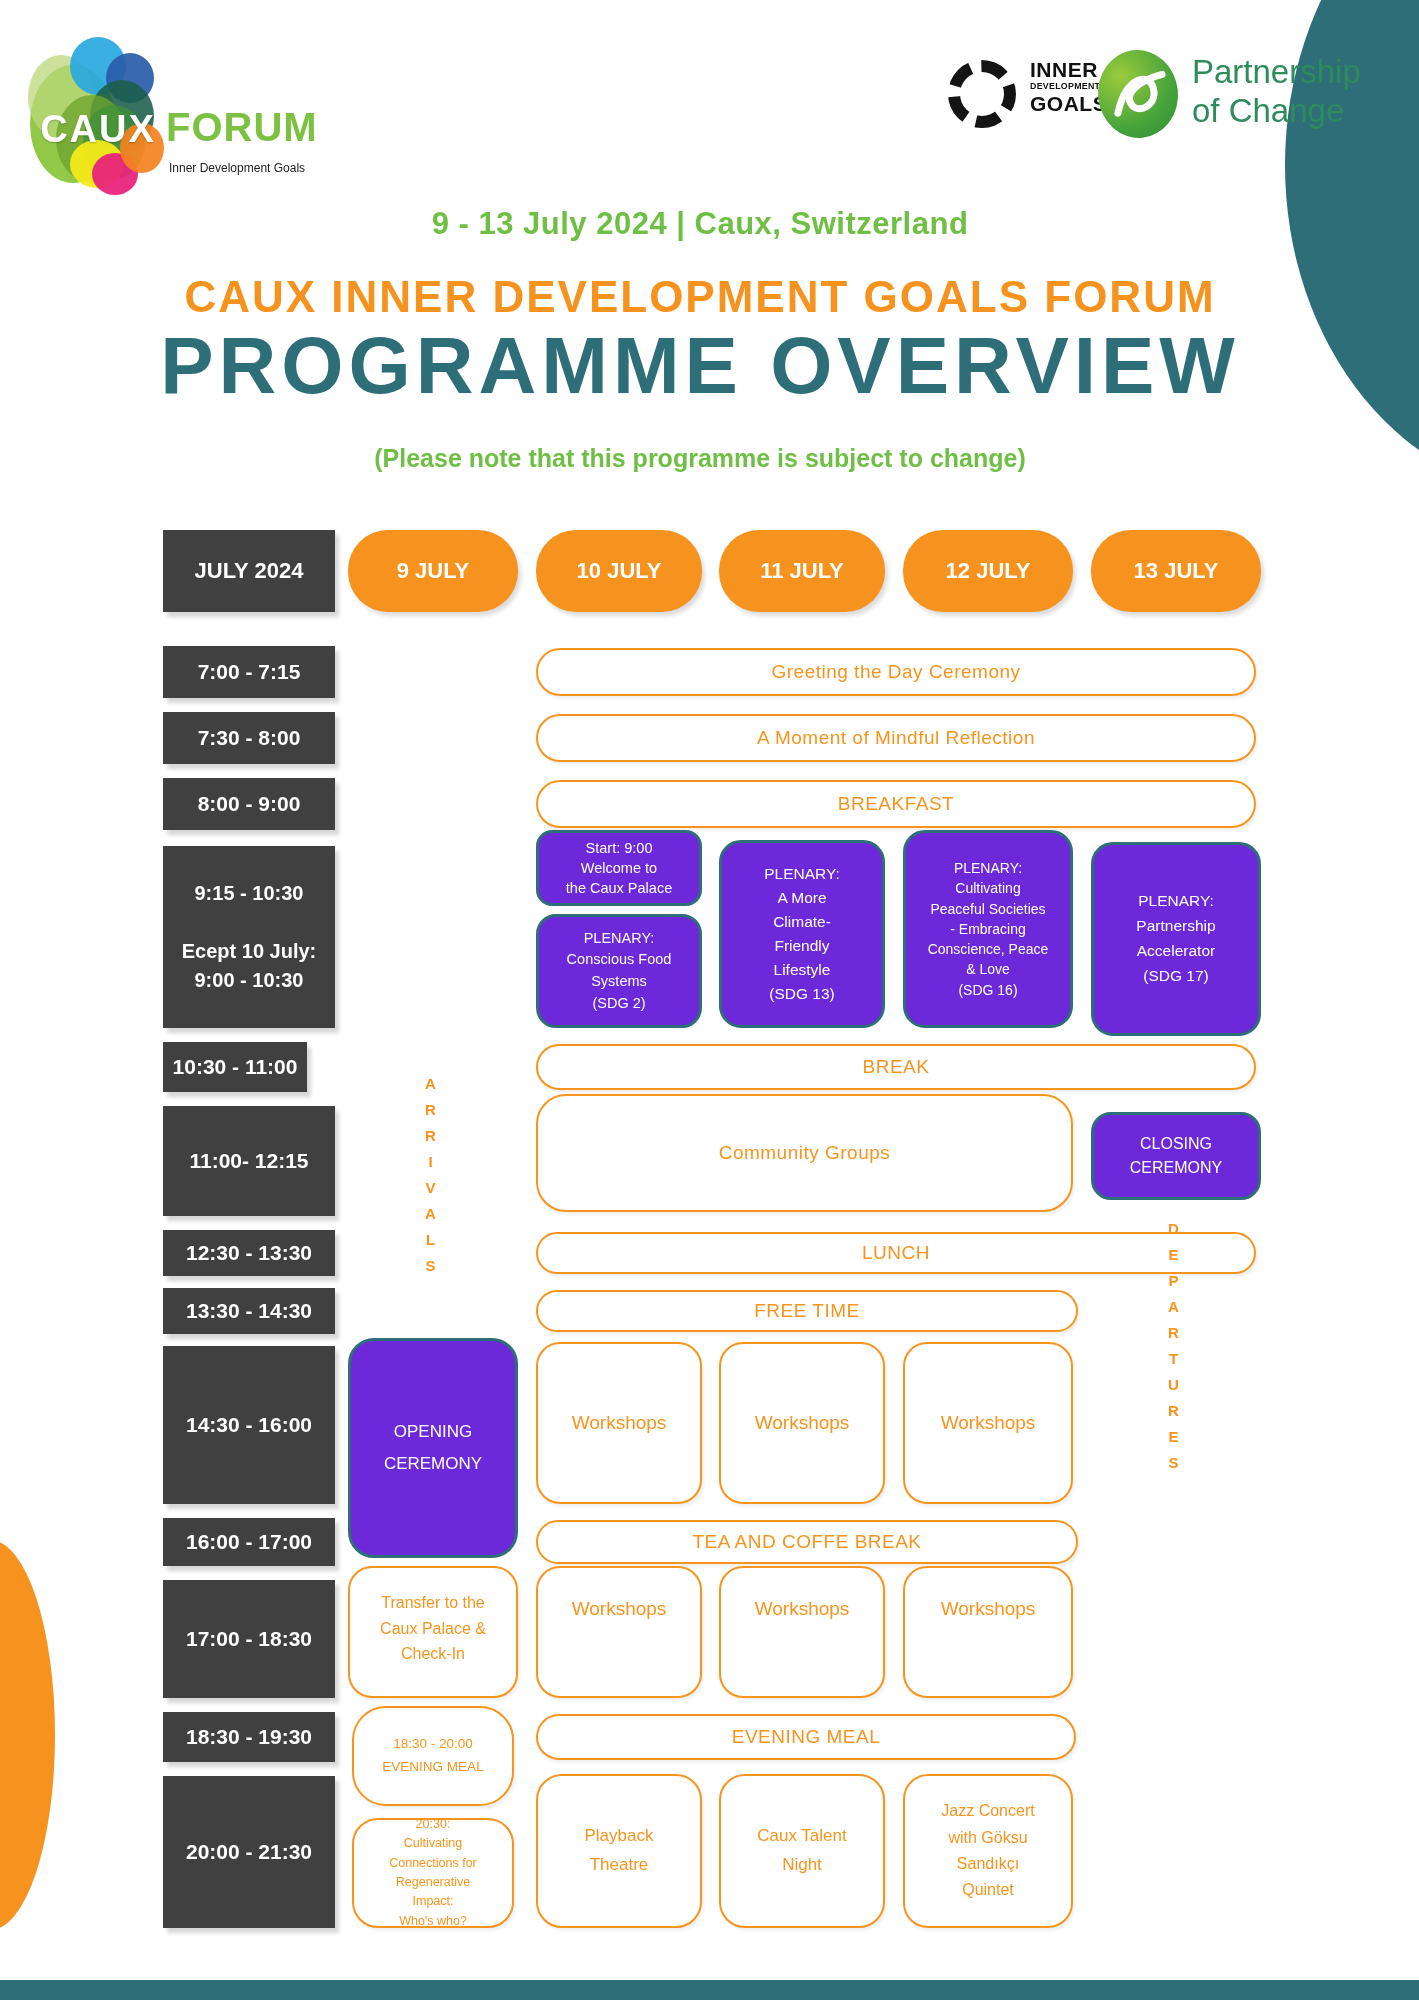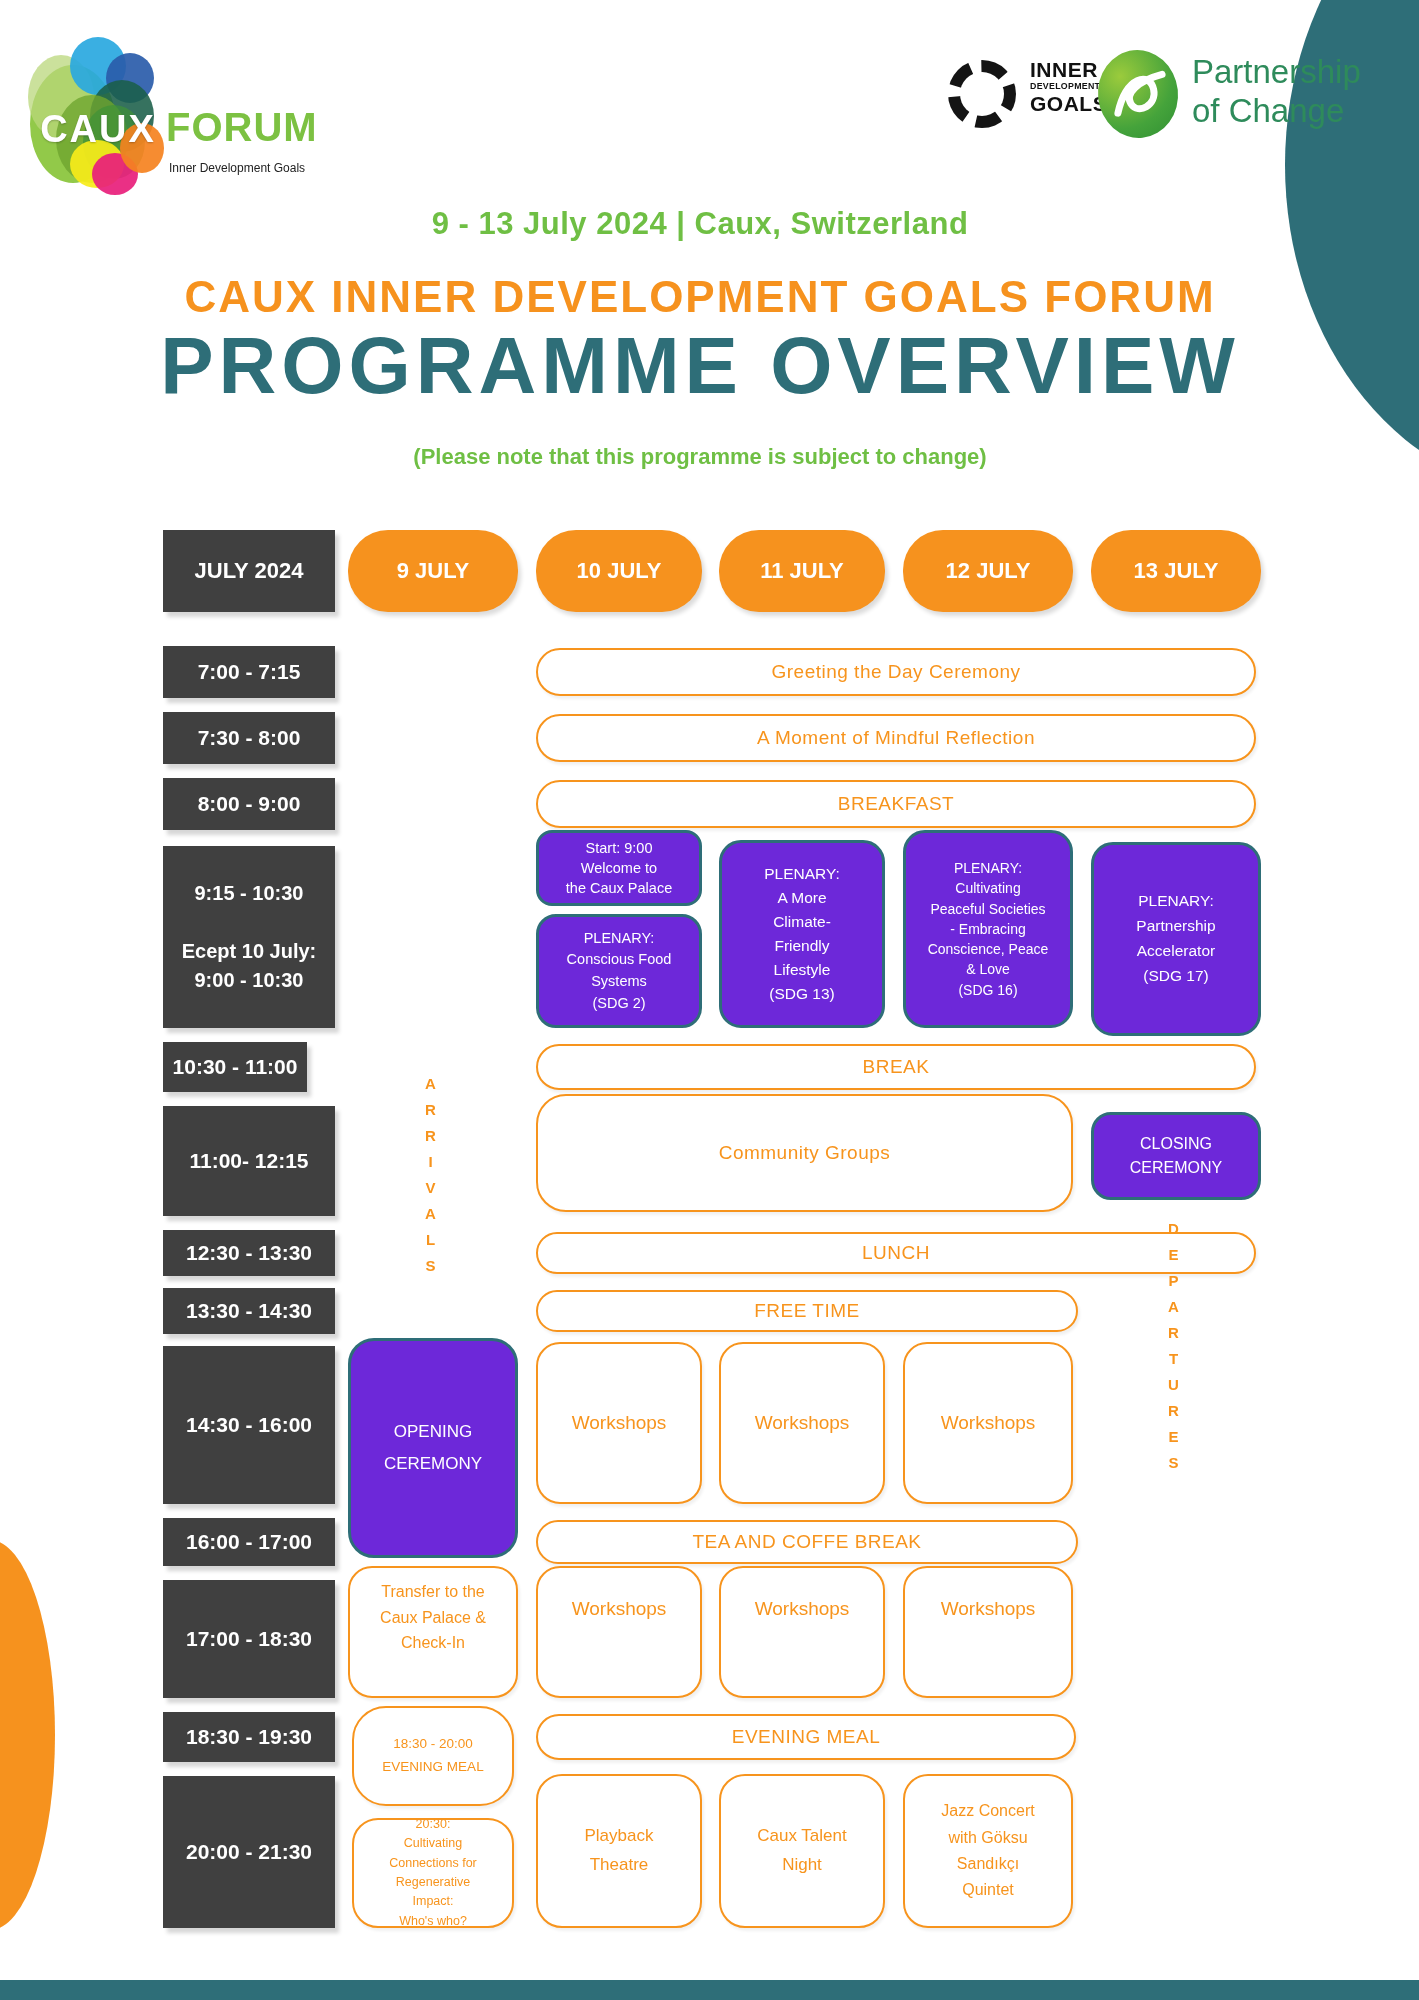--- a/index.html
+++ b/index.html
@@ -62,21 +62,21 @@
     </div>
     <div class="abs" style="left:94px;top:6px;color:#2E8B5B;font-size:33px;line-height:39px">
       <div>Partnership</div>
       <div>of Change</div>
     </div>
   </div>
 
   <div class="abs ctr" style="top:206px;font-size:31px;font-weight:bold;color:#6FBF44;letter-spacing:.5px">9 - 13 July 2024 | Caux, Switzerland</div>
   <div class="abs ctr" style="top:272px;font-size:44px;font-weight:bold;color:#F6921E;letter-spacing:2px">CAUX INNER DEVELOPMENT GOALS FORUM</div>
   <div class="abs ctr" style="top:322px;font-size:80px;font-weight:bold;color:#2E6E78;letter-spacing:5px;line-height:1.1">PROGRAMME OVERVIEW</div>
-  <div class="abs ctr" style="top:444px;font-size:22px;font-weight:bold;color:#6FBF44">(Please note that this programme is subject to change)</div>
+  <div class="abs ctr" style="top:444px;font-size:25px;font-weight:bold;color:#6FBF44">(Please note that this programme is subject to change)</div>
 
   <div class="abs flex teal-cell" style="left:163px;top:530px;width:172px;height:82px;font-size:22px">JULY 2024</div>
   <div class="abs flex day-pill" style="left:348px;top:530px;width:170px;height:82px;font-size:22px">9 JULY</div>
   <div class="abs flex day-pill" style="left:536px;top:530px;width:166px;height:82px;font-size:22px">10 JULY</div>
   <div class="abs flex day-pill" style="left:719px;top:530px;width:166px;height:82px;font-size:22px">11 JULY</div>
   <div class="abs flex day-pill" style="left:903px;top:530px;width:170px;height:82px;font-size:22px">12 JULY</div>
   <div class="abs flex day-pill" style="left:1091px;top:530px;width:170px;height:82px;font-size:22px">13 JULY</div>
 
   <div class="abs flex teal-cell" style="left:163px;top:646px;width:172px;height:52px;font-size:21px">7:00 - 7:15</div>
   <div class="abs flex o-pill" style="left:536px;top:648px;width:720px;height:48px;font-size:19px">Greeting the Day Ceremony</div>
@@ -138,21 +138,21 @@
   <div class="abs flex f-box pre" style="left:348px;top:1338px;width:170px;height:220px;border-radius:26px;font-size:17px;line-height:1.9">OPENING
 CEREMONY</div>
   <div class="abs flex o-box" style="left:536px;top:1342px;width:166px;height:162px;border-radius:24px;font-size:19px">Workshops</div>
   <div class="abs flex o-box" style="left:719px;top:1342px;width:166px;height:162px;border-radius:24px;font-size:19px">Workshops</div>
   <div class="abs flex o-box" style="left:903px;top:1342px;width:170px;height:162px;border-radius:24px;font-size:19px">Workshops</div>
 
   <div class="abs flex teal-cell" style="left:163px;top:1518px;width:172px;height:48px;font-size:21px">16:00 - 17:00</div>
   <div class="abs flex o-pill" style="left:536px;top:1520px;width:542px;height:44px;font-size:19px">TEA AND COFFE BREAK</div>
 
   <div class="abs flex teal-cell" style="left:163px;top:1580px;width:172px;height:118px;font-size:21px">17:00 - 18:30</div>
-  <div class="abs flex o-box pre" style="left:348px;top:1566px;width:170px;height:132px;border-radius:24px;font-size:16px;line-height:1.6;align-items:flex-start;padding-top:11px">Transfer to the
+  <div class="abs flex o-box pre" style="left:348px;top:1566px;width:170px;height:132px;border-radius:24px;font-size:16px;line-height:1.6;align-items:flex-start;padding-top:22px">Transfer to the
 Caux Palace &amp;
 Check-In</div>
   <div class="abs flex o-box" style="left:536px;top:1566px;width:166px;height:132px;border-radius:24px;font-size:19px;align-items:flex-start;padding-top:30px">Workshops</div>
   <div class="abs flex o-box" style="left:719px;top:1566px;width:166px;height:132px;border-radius:24px;font-size:19px;align-items:flex-start;padding-top:30px">Workshops</div>
   <div class="abs flex o-box" style="left:903px;top:1566px;width:170px;height:132px;border-radius:24px;font-size:19px;align-items:flex-start;padding-top:30px">Workshops</div>
 
   <div class="abs flex teal-cell" style="left:163px;top:1712px;width:172px;height:50px;font-size:21px">18:30 - 19:30</div>
   <div class="abs flex o-box pre" style="left:352px;top:1706px;width:162px;height:100px;border-radius:34px;font-size:13.5px;line-height:1.7">18:30 - 20:00
 EVENING MEAL</div>
   <div class="abs flex o-pill" style="left:536px;top:1714px;width:540px;height:46px;font-size:19px">EVENING MEAL</div>

